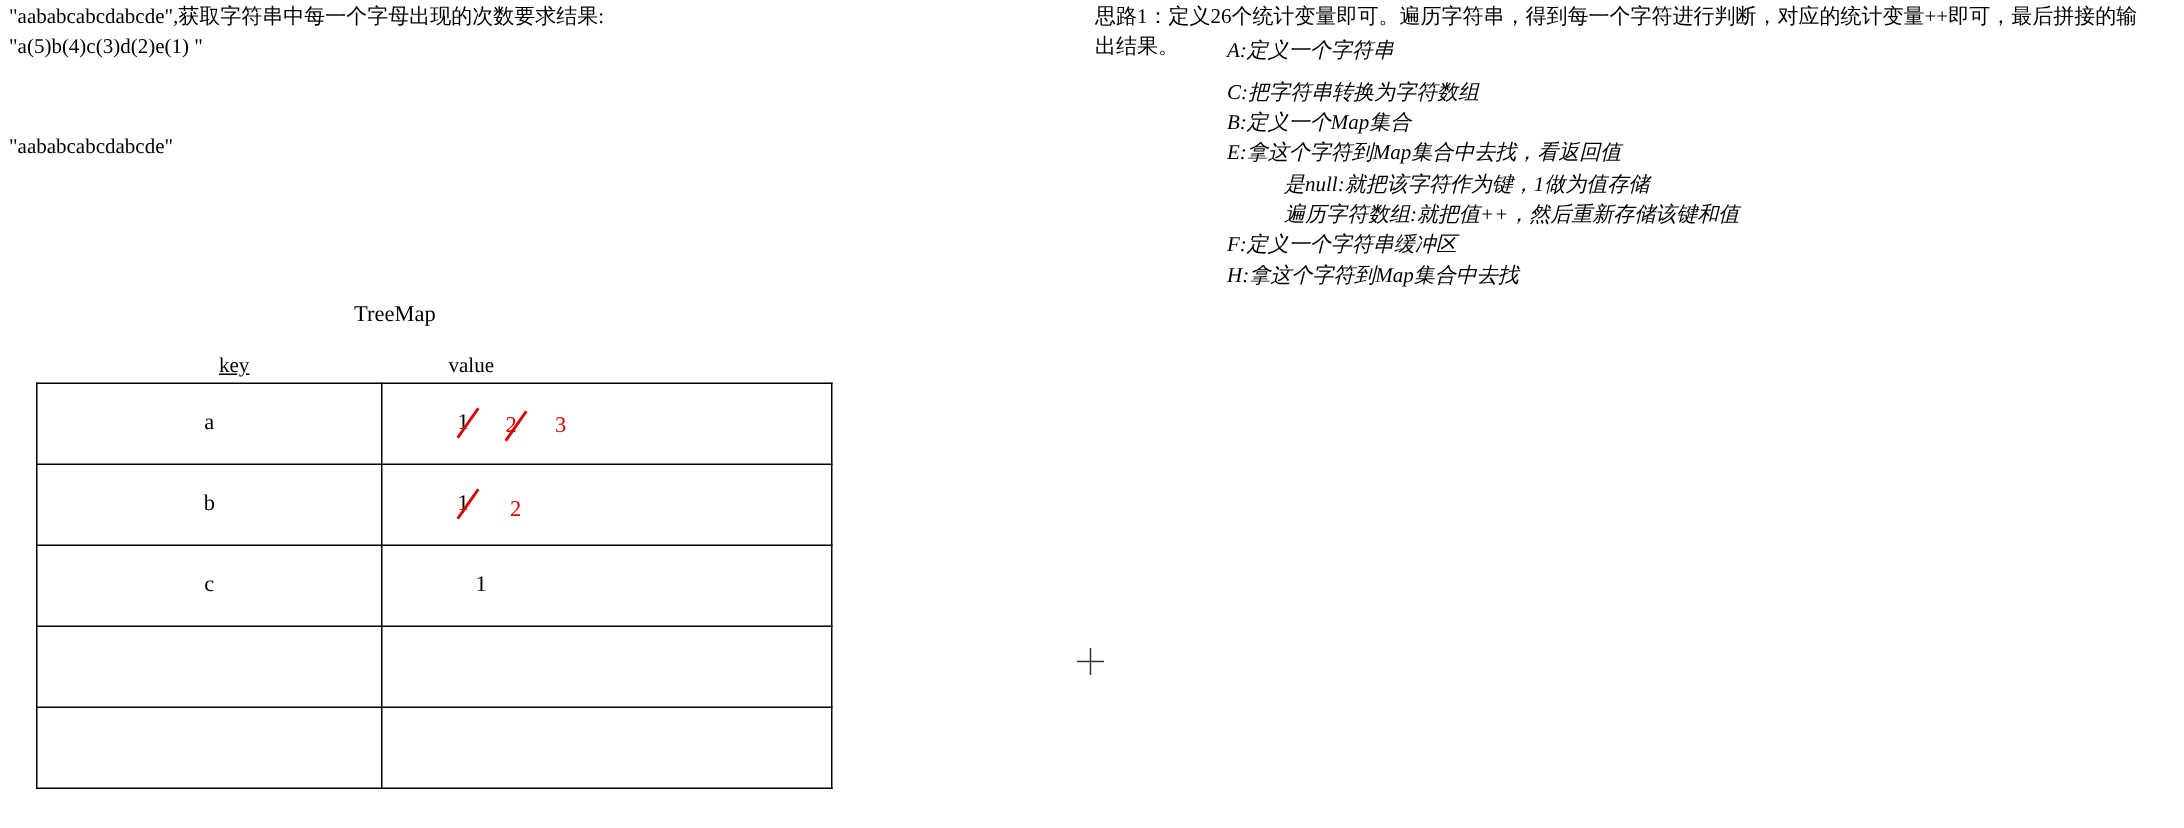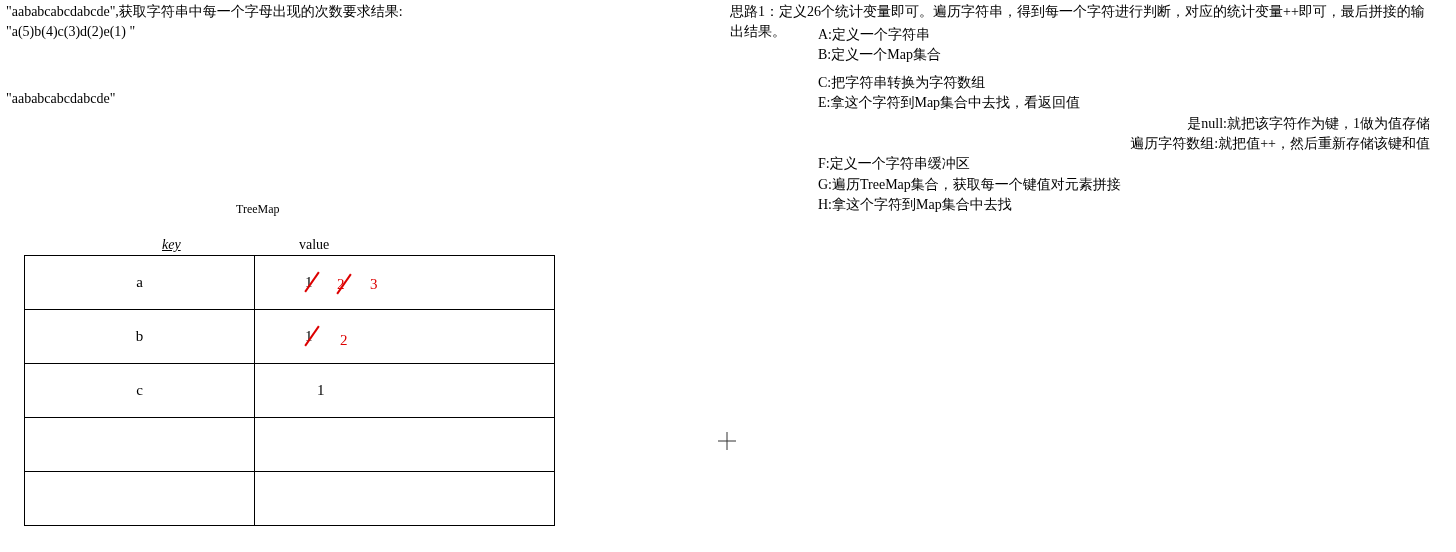--- a/index.html
+++ b/index.html
@@ -23,29 +23,28 @@
     left: 730px;
     top: 2px;
     width: 700px;
   }
   .problem-text { line-height: 1.4; }
   .sample-text { margin-top: 50px; }
   .table-title {
     position: absolute;
     left: 230px;
     top: 200px;
-    font-size: 12px;
+    font-size: 15px;
   }
   .header-key {
     position: absolute;
-    left: 156px;
+    left: 140px;
     top: 235px;
     text-decoration: underline;
     font-size: 14px;
-    font-style: italic;
   }
   .header-value {
     position: absolute;
     left: 293px;
     top: 235px;
     font-size: 14px;
   }
   .tree-table {
     position: absolute;
     left: 18px;
@@ -79,22 +78,22 @@
   }
   .strike {
     position: absolute;
     width: 24px;
     height: 2px;
     background: #d00;
     transform: rotate(-55deg);
   }
   .right-block p { line-height: 1.45; }
   .idea1 { }
-  .idea2-steps { margin-left: 88px; margin-top: -18px; }
-  .idea2-steps .step-e-sub { margin-left: 38px; text-align: right; }
+  .idea2-steps { margin-left: 88px; margin-top: -18px; font-style: italic; }
+  .idea2-steps .step-e-sub { margin-left: 38px; }
   .cursor-mark {
     position: absolute;
     left: 718px;
     top: 432px;
     font-size: 18px;
     color: #333;
   }
 </style>
 </head>
 <body>
@@ -151,27 +150,26 @@
       <td class="val-cell"></td>
     </tr>
   </tbody>
     </table>
 </div>
 
 <div class="right-col right-block">
   <p class="idea1">思路1：定义26个统计变量即可。遍历字符串，得到每一个字符进行判断，对应的统计变量++即可，最后拼接的输出结果。</p>
   <div class="idea2-steps">
     <p>A:定义一个字符串</p>
+    <p style="margin-top:8px;">C:把字符串转换为字符数组</p>
     <p>B:定义一个Map集合</p>
-    <p style="margin-top:8px;">C:把字符串转换为字符数组</p>
     <p>E:拿这个字符到Map集合中去找，看返回值</p>
     <p class="step-e-sub">是null:就把该字符作为键，1做为值存储</p>
     <p class="step-e-sub">遍历字符数组:就把值++，然后重新存储该键和值</p>
     <p>F:定义一个字符串缓冲区</p>
-    <p>G:遍历TreeMap集合，获取每一个键值对元素拼接</p>
     <p>H:拿这个字符到Map集合中去找</p>
   </div>
 </div>
 
 <div class="cursor-mark">
   <svg width="18" height="18" viewBox="0 0 18 18">
     <line x1="9" y1="0" x2="9" y2="18" stroke="#333" stroke-width="1"></line>
     <line x1="0" y1="9" x2="18" y2="9" stroke="#333" stroke-width="1"></line>
   </svg>
 </div>

